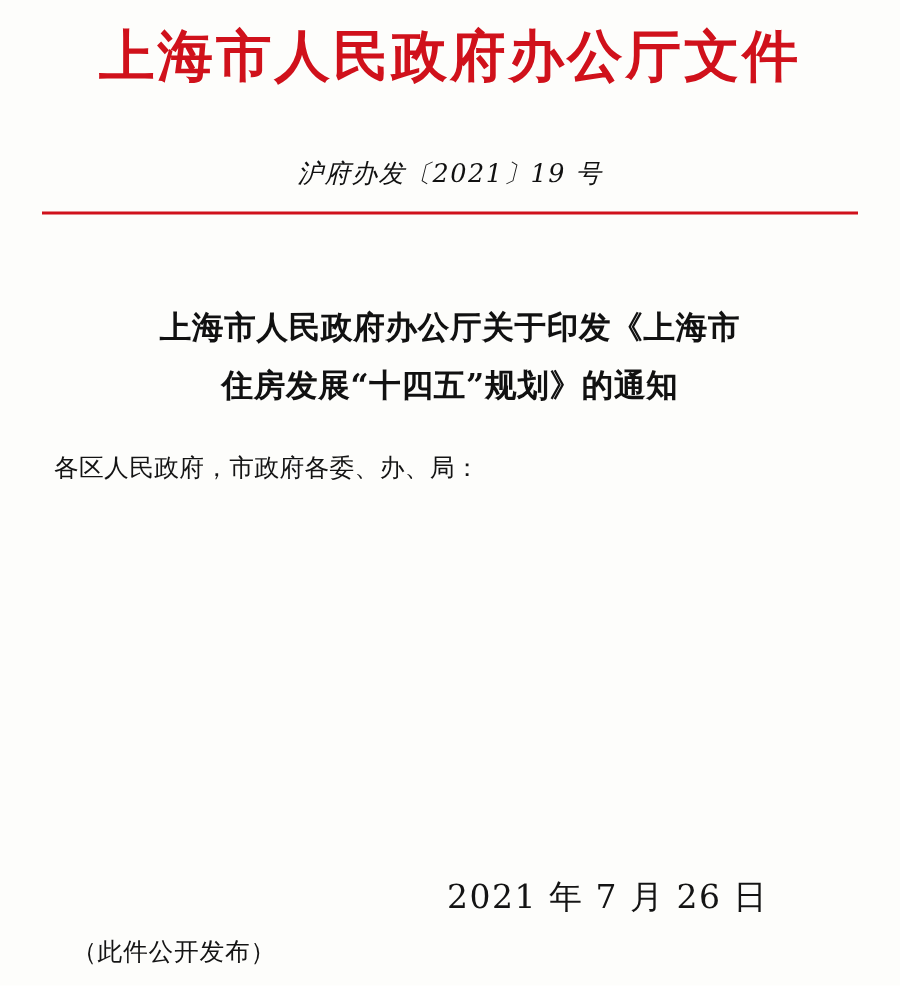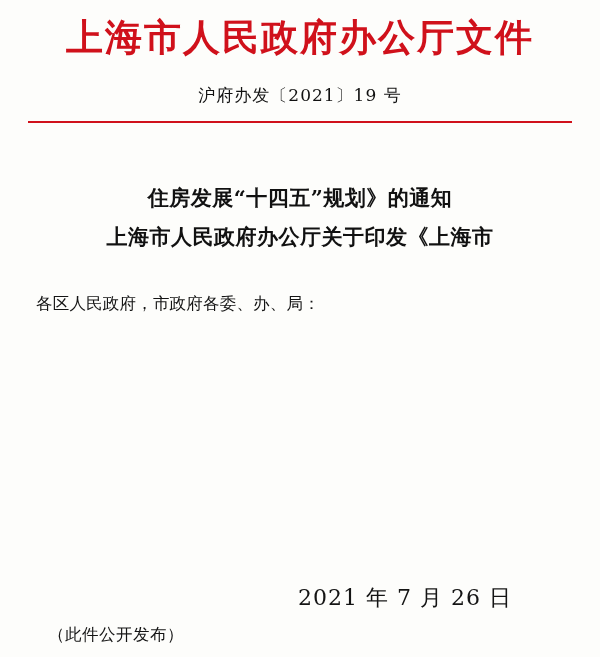--- a/index.html
+++ b/index.html
@@ -32,22 +32,23 @@
     font-family: "DejaVu Serif", serif;
     font-weight: bold;
     font-size: 37px;
     letter-spacing: 2px;
     line-height: 1.25;
     white-space: nowrap;
   }
 
   
   .docnum-wrap {
-    margin-top: 24px;
+    margin-top: 44px;
     text-align: center;
+    font-style: italic;
   }
   .docnum {
     color: #111;
     font-family: "DejaVu Serif", serif;
     font-size: 17px;
     letter-spacing: 1px;
   }
 
   
   .red-rule {
@@ -67,21 +68,21 @@
     color: #111;
     letter-spacing: 0.5px;
   }
   .title-line {
     display: block;
     white-space: nowrap;
   }
 
   
   .body-block {
-    margin: 30px 36px 0 36px;
+    margin: 18px 36px 0 36px;
     font-family: "DejaVu Serif", serif;
     font-size: 16.5px;
     line-height: 2.05;
     color: #141414;
     letter-spacing: 0.2px;
   }
   .salutation {
     margin: 0;
   }
   .para {
@@ -123,22 +124,22 @@
     <div class="masthead-title">上海市人民政府办公厅文件</div>
   </div>
 
   <div class="docnum-wrap">
     <span class="docnum">沪府办发〔2021〕19 号</span>
   </div>
 
   <div class="red-rule"></div>
 
   <div class="title-block">
+    <span class="title-line">上海市人民政府办公厅关于印发《上海市</span>
     <span class="title-line">住房发展“十四五”规划》的通知</span>
-    <span class="title-line">上海市人民政府办公厅关于印发《上海市</span>
   </div>
 
   <div class="body-block">
     <p class="salutation">各区人民政府，市政府各委、办、局：</p>
   </div>
 
   <div class="date-line">2021 年 7 月 26 日</div>
 
   <div class="footer-note">（此件公开发布）</div>
 

